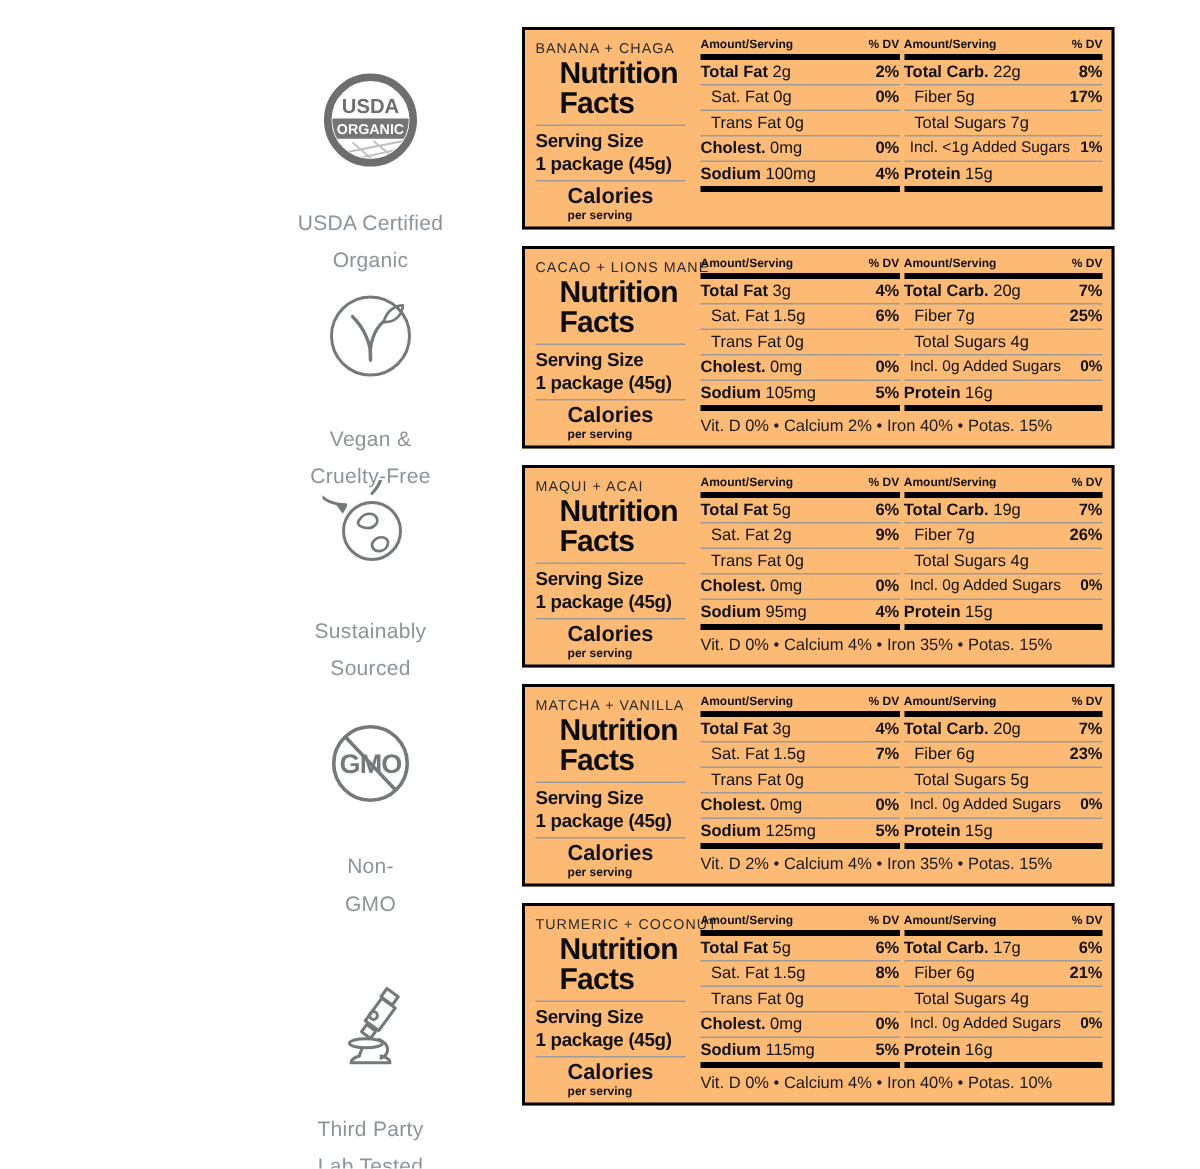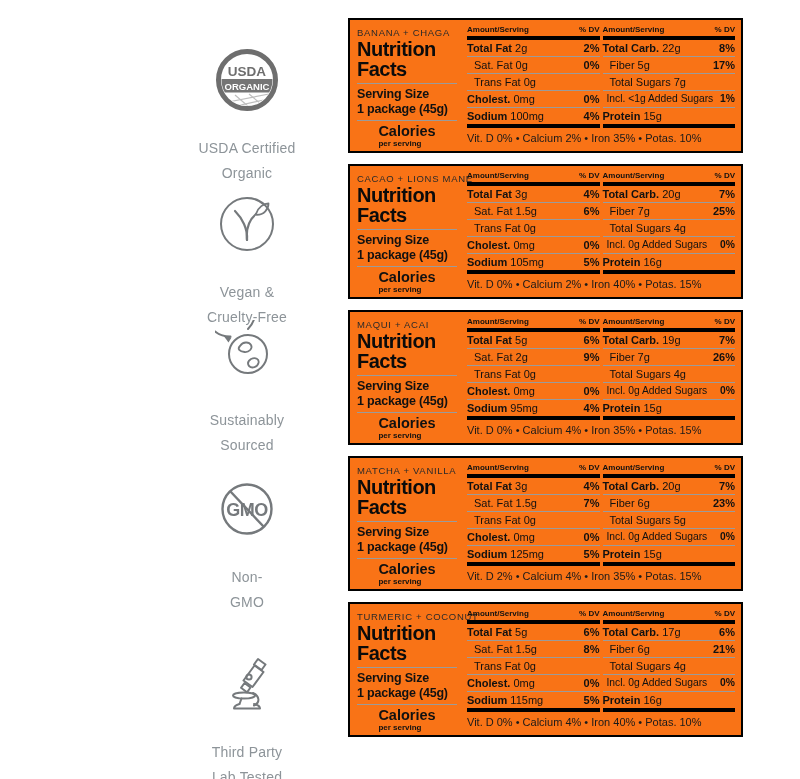--- a/index.html
+++ b/index.html
@@ -12,26 +12,26 @@
   
   .sidebar { position:absolute; left:167px; top:0; width:160px; height:779px; }
   .cert { position:absolute; left:0; width:160px; text-align:center; }
   .cert svg { width:64px; height:64px; display:block; margin:0 auto 24px; color:var(--sidebar-icon,#75797c); }
   .cert .cline { font-size:14px; line-height:25px; color:var(--sidebar-text,#8d9499); letter-spacing:0.2px; }
   .cert1{top:48px;text-align:center;} .cert2{top:192px;} .cert3{top:320px;} .cert4{top:477px;} .cert5{top:652px;}
   
   .labels-col { position:absolute; left:348px; top:18px; width:395px; }
   .nf-label {
     box-sizing:border-box; width:395px; height:135px; margin-bottom:11px;
-    border:2px solid var(--label-border,#000); background:#f97316;
+    border:2px solid var(--label-border,#000); background:#fdba74;
     display:flex; padding:2px 6px 8px 7px; overflow:hidden;
   }
   .nf-left { width:100px; flex:none; padding-top:2px; }
   .product { font-size:9.5px; letter-spacing:0.7px; color:#2a2a2a; white-space:nowrap; margin:3px 0 2px; }
-  .nf-title { font-size:20px; font-weight:bold; letter-spacing:-0.5px; line-height:0.98; color:#0b0b0b; }
+  .nf-title { font-size:20px; font-weight:bold; letter-spacing:-0.5px; line-height:0.98; color:#0b0b0b;margin-left:16px; }
   .rule { border:none; border-top:1px solid var(--thin-rule,#9b9b9b); margin:4px 0 3px; }
   .serving { font-size:12.5px; font-weight:bold; line-height:1.15; letter-spacing:-0.2px; white-space:nowrap; }
   .cal-row { display:flex; align-items:center; margin-top:1px;flex-direction:column; }
   .cal-label { font-size:14.5px; font-weight:bold; line-height:1.05; }
   .cal-sub { font-size:8px; font-weight:bold; }
   .cal-value { font-size:22px; font-weight:bold; margin-left:auto; letter-spacing:-1px; padding-right:1px; }
   .nf-right { flex:1; min-width:0; display:flex; flex-direction:column; padding:1px 0 0 10px; }
   .tables { display:flex; gap:3px; }
   .ntable { flex:1; min-width:0; }
   .thead {
@@ -202,21 +202,20 @@
             <span class="rval"></span>
             <span class="rdv">1%</span>
           </div>
           <div class="nrow bold last">
             <span class="rname">Protein</span>
             <span class="rval">15g</span>
             <span class="rdv"></span>
           </div>
         </div>
       </div>
-      <div class="vitamins">Vit. D 0% • Calcium 2% • Iron 35% • Potas. 10%</div>
     </div>
   </div>
 
   <div class="nf-label">
     <div class="nf-left">
       <div class="product">CACAO + LIONS MANE</div>
       <div class="nf-title">Nutrition Facts</div>
       <hr class="rule">
       <div class="serving">Serving Size</div>
       <div class="serving">1 package (45g)</div>

